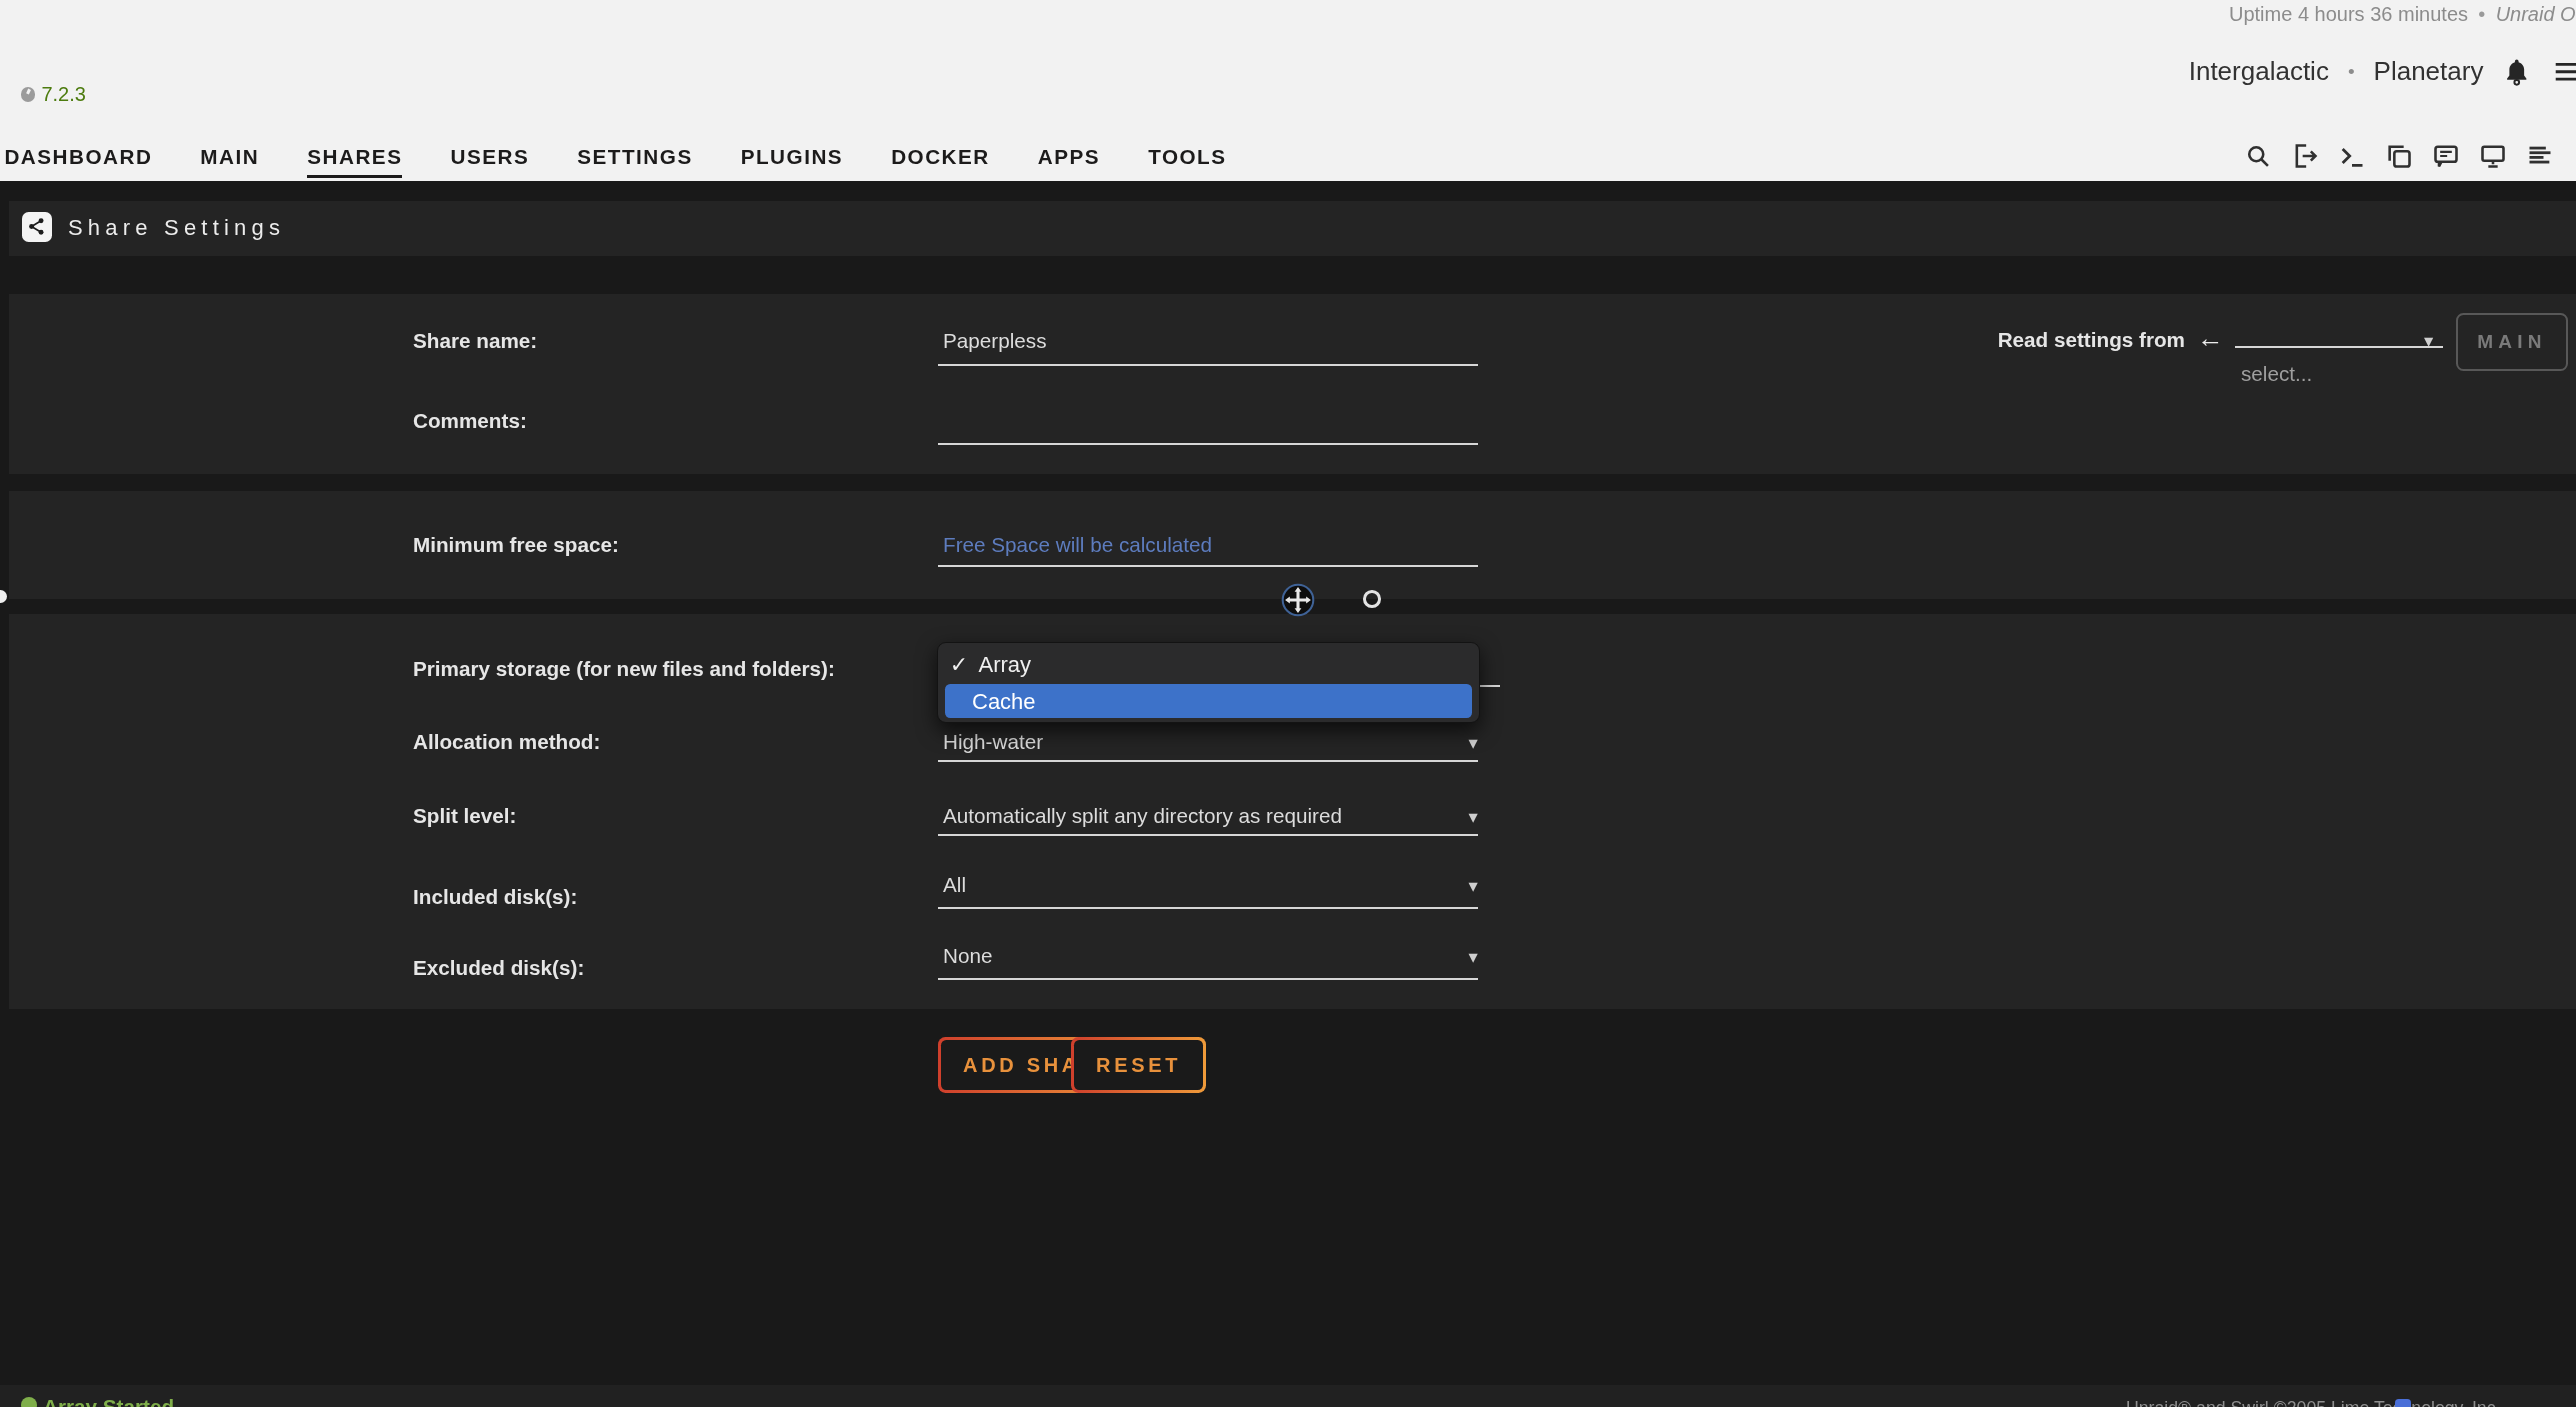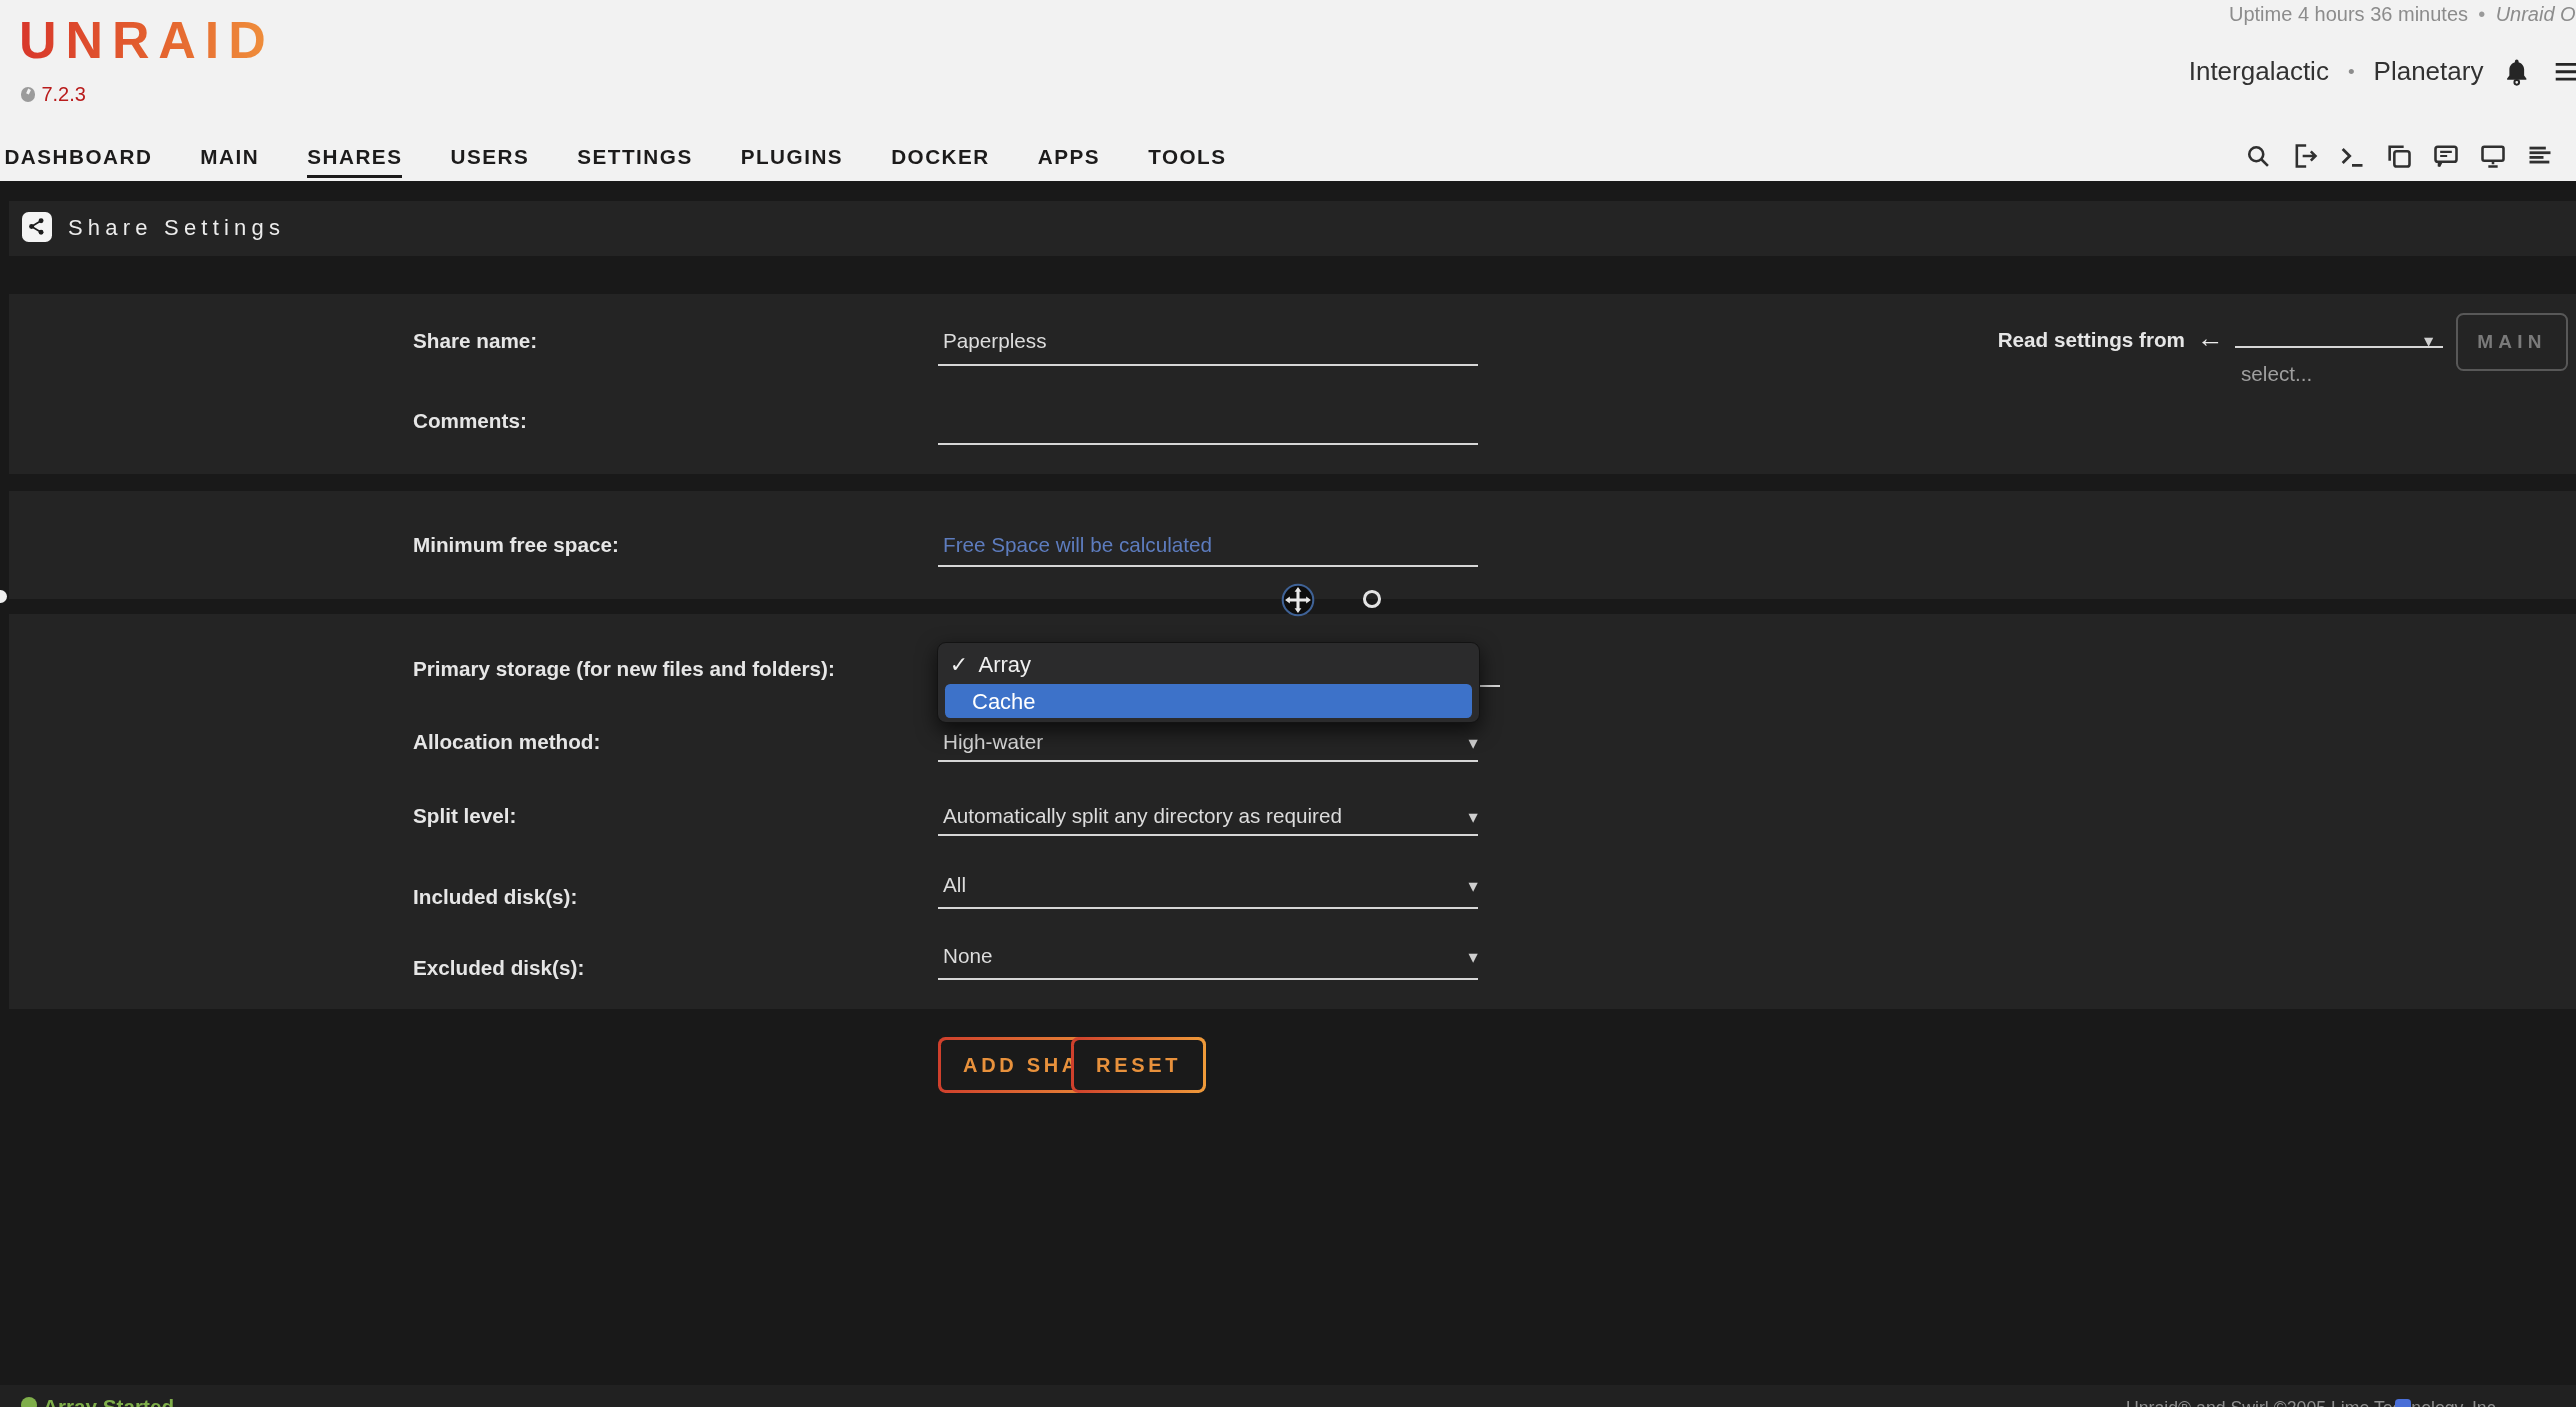--- a/index.html
+++ b/index.html
@@ -6,21 +6,21 @@
   html,body { width: 2576px; height: 1408px; overflow: hidden; background:#191919;
               font-family: "Liberation Sans", sans-serif; }
   #app { position: relative; width: 2576px; height: 1408px; overflow: hidden; }
 
   
   .tophdr { position:absolute; left:0; top:0; width:2576px; height:181px; background:#f2f2f2; }
   .logo { position:absolute; left:19px; top:10.3px; font-size:52px; font-weight:bold;
           letter-spacing:8.9px;
           background:linear-gradient(90deg,#d8372b 0%, #e4632f 55%, #f0913c 100%);
           -webkit-background-clip:text; background-clip:text; color:transparent; }
-  .version { position:absolute; left:20.7px; top:83px; font-size:20px; color:#b91c1c;
+  .version { position:absolute; left:20.7px; top:83px; font-size:20px; color:#4d7c0f;
              display:flex; align-items:center; gap:5.9px; }
   .vdot { width:14.8px; height:14.8px; border-radius:50%; background:#9b9b9b; position:relative; }
   .vdot::after{ content:""; position:absolute; left:6.6px; top:2.2px; width:3px; height:5.2px; background:#f2f2f2; transform:rotate(25deg);}
   .uptime { position:absolute; left:2229px; top:3px; font-size:20px; color:#8c8c8c; white-space:nowrap; }
   .uptime .sep { margin:0 10.3px; color:#9a9a9a; }
   .uptime .os { font-style:italic; }
   .serverline { position:absolute; top:56px; right:-8.9px; display:flex; align-items:center; gap:19px;
                 font-size:26px; color:#323232; }
   .serverline .sep { color:#8c8c8c; font-size:19px; }
   .iconbtn { display:inline-flex; align-items:center; justify-content:center; }
@@ -84,21 +84,20 @@
   .f-dot { position:absolute; left:20.7px; top:11.8px; width:16px; height:16px; background:#7fae4a; border-radius:50%; }
   .f-copy { position:absolute; left:2126px; top:13.3px; font-size:17.7px; color:#8f8f8f; white-space:nowrap; }
   .f-blue { position:absolute; left:2395px; top:14px; width:16px; height:19px; background:#4a6fd8; border-radius:3.7px; }
 </style>
 </head>
 <body>
 
 <div id="app">
 
   <div class="tophdr">
-    <div class="logo">UNRAID</div>
     <div class="version">
       <span class="vdot"></span>
       <span>7.2.3</span>
     </div>
 
     <div class="uptime">
       <span>Uptime 4 hours 36 minutes</span><span class="sep">•</span><span class="os">Unraid OS Starter</span>
     </div>
 
     <div class="serverline">

